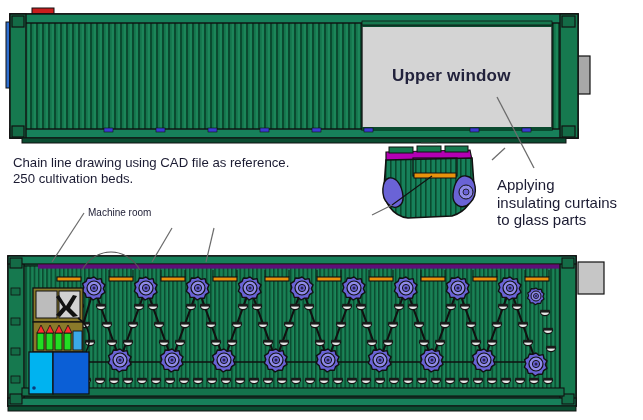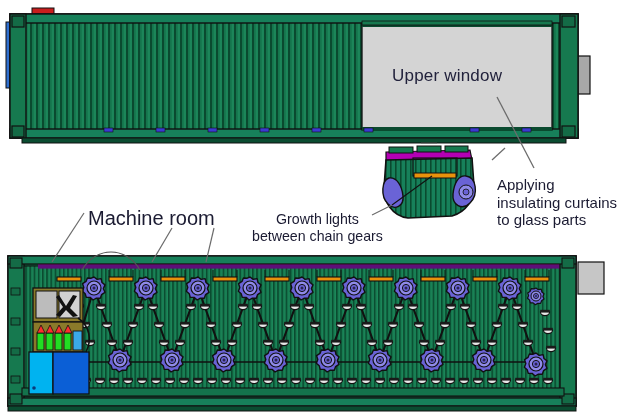--- a/index.html
+++ b/index.html
@@ -5,24 +5,24 @@
   html,body{margin:0;padding:0;}
   body{
     width:643px;height:420px;background:#ffffff;overflow:hidden;position:relative;
     font-family:"Liberation Sans",sans-serif;color:#1b1b32;
   }
   .stage{position:absolute;inset:0;}
   svg.layer{position:absolute;left:0;top:0;width:643px;height:420px;overflow:visible;}
 
   .anno{position:absolute;color:#1b1b32;line-height:1.18;white-space:pre-line;}
   #note-cad{left:13px;top:155px;font-size:13.2px;}
-  #lbl-machine{left:88px;top:207px;font-size:20px;text-align:center;}
+  #lbl-machine{left:88px;top:207px;font-size:10px;text-align:center;}
   #lbl-lights{left:252px;top:211px;font-size:14.2px;text-align:center;}
   #lbl-curtains{left:497px;top:176px;font-size:15px;}
-  #lbl-upper-window{left:392px;top:66px;font-size:17px;color:#22223c;letter-spacing:.2px;}
+  #lbl-upper-window{left:392px;top:66px;font-size:17px;color:#22223c;letter-spacing:.2px;font-weight:bold;}
 </style>
 </head>
 <body>
 
 <div class="stage">
 
   <svg class="layer" viewBox="0 0 643 420">
     <defs>
 
       <pattern id="ribs" width="6" height="10" patternUnits="userSpaceOnUse">
@@ -367,25 +367,25 @@
       <path d="M82,270 C96,246 126,246 140,270" fill="none" stroke="#555" stroke-width="1.1"></path>
     </g>
 
     <g>
       <line x1="84" y1="213" x2="52" y2="262" stroke="#6b6b6b" stroke-width="1.2"></line>
       <line x1="172" y1="228" x2="152" y2="262" stroke="#6b6b6b" stroke-width="1.2"></line>
       <line x1="214" y1="228" x2="206" y2="262" stroke="#6b6b6b" stroke-width="1.2"></line>
     </g>
   </svg>
 
+  <div class="anno" id="note-cad">Chain line drawing using CAD file as reference.
+250 cultivation beds.</div>
 
   <div class="anno" id="lbl-machine">Machine room</div>
 
-  <div class="anno" id="lbl-lights">Growth lights
-between chain gears</div>
 
   <div class="anno" id="lbl-curtains">Applying
 insulating curtains
 to glass parts</div>
 
   <div class="anno" id="lbl-upper-window">Upper window</div>
 
 </div>
 
 </body></html>

